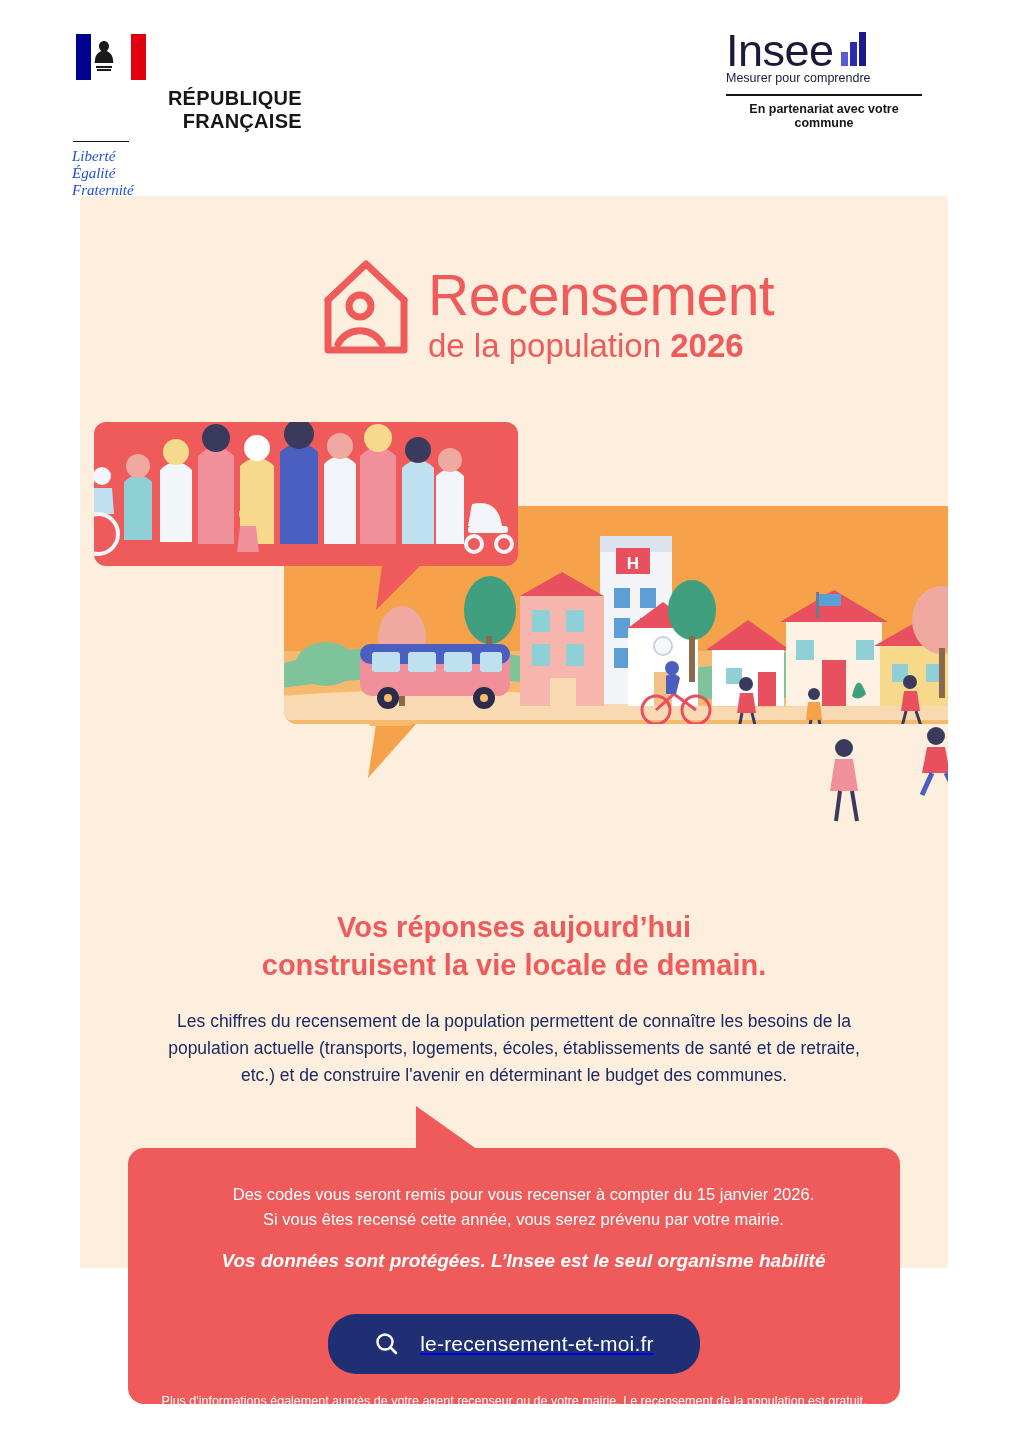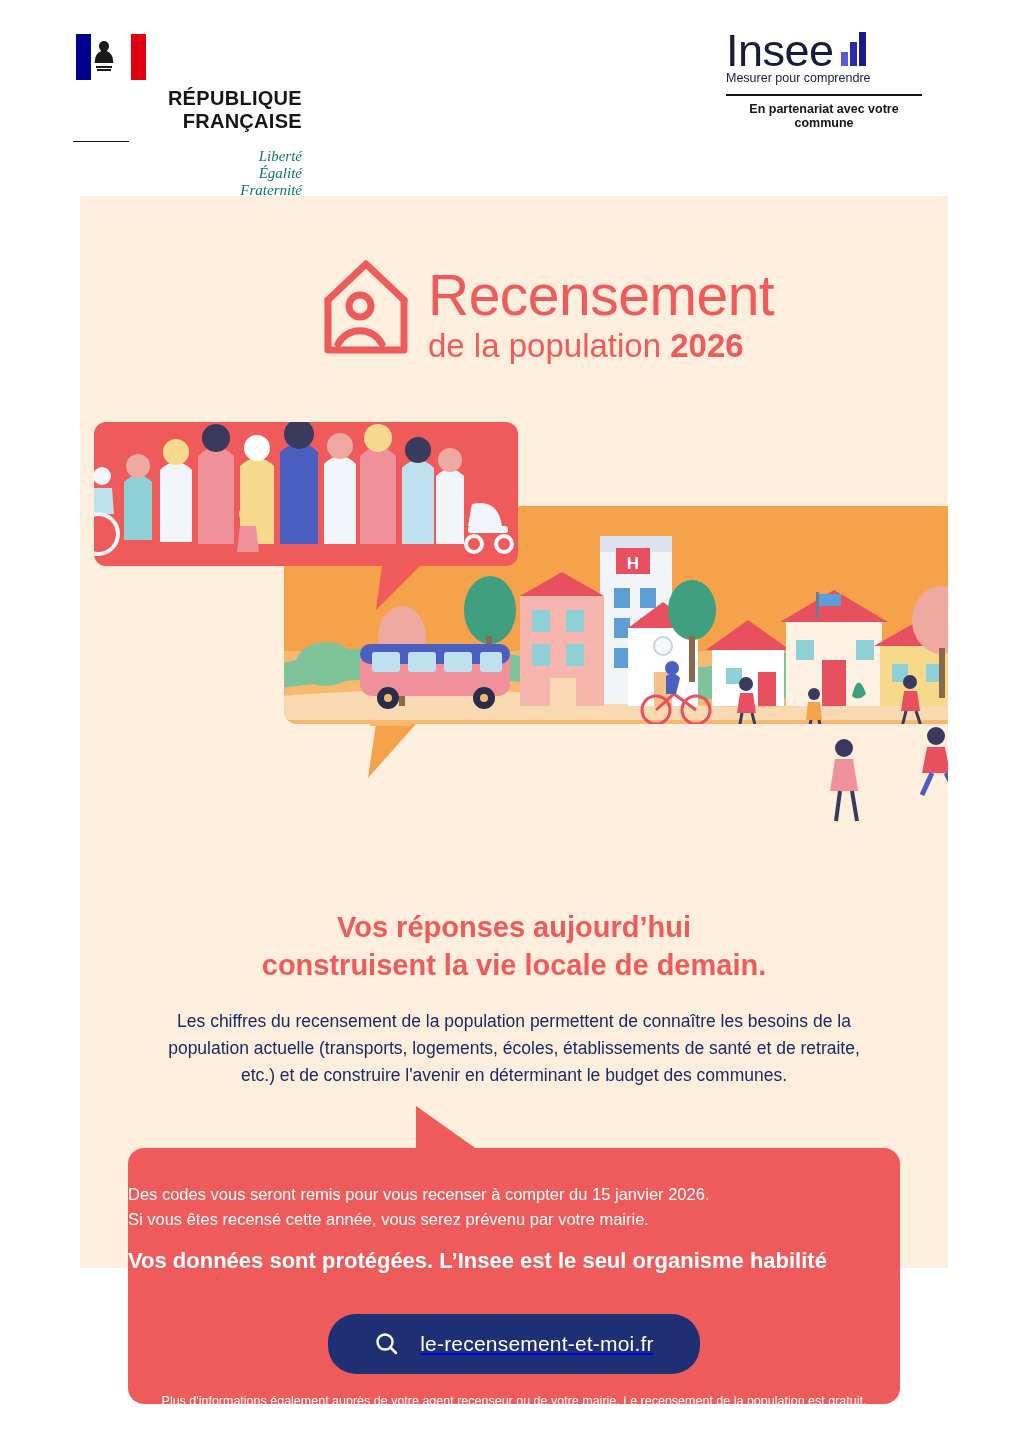--- a/index.html
+++ b/index.html
@@ -64,22 +64,21 @@
     width: 56px;
     height: 1px;
     background: #161616;
     margin: 8px 0 6px 1px;
   }
   .marianne .rf-motto {
     font-family: "Liberation Serif", serif;
     font-style: italic;
     font-size: 15px;
     line-height: 17px;
-    color: #0f766e;
-    text-align: right;
+    color: #1d4ed8;
   }
 
   .insee {
     position: absolute;
     right: 58px;
     top: 28px;
     width: 240px;
     text-align: left;
   }
   .insee-word {
@@ -198,31 +197,32 @@
   }
   .callout-tail {
     position: absolute;
     left: 288px;
     top: -42px;
     width: 0; height: 0;
     border-left: 0 solid transparent;
     border-right: 62px solid transparent;
     border-bottom: 44px solid #ef5b5b;
   }
-  .callout p { margin: 0; text-align: left; }
+  .callout p { margin: 0; text-align: center; padding-left: 19px; }
   .callout .line1 {
     padding-top: 34px;
     font-size: 16.5px;
     line-height: 25px;
   }
   .callout .line2 {
     margin-top: 16px;
-    font-size: 22px;
+    font-size: 19px;
     line-height: 26px;
     font-weight: 700;
+    font-style: italic;
   }
   .url-pill {
     position: absolute;
     left: 200px;
     top: 166px;
     width: 372px;
     height: 60px;
     background: #1e2f74;
     border-radius: 28px;
     display: flex;

